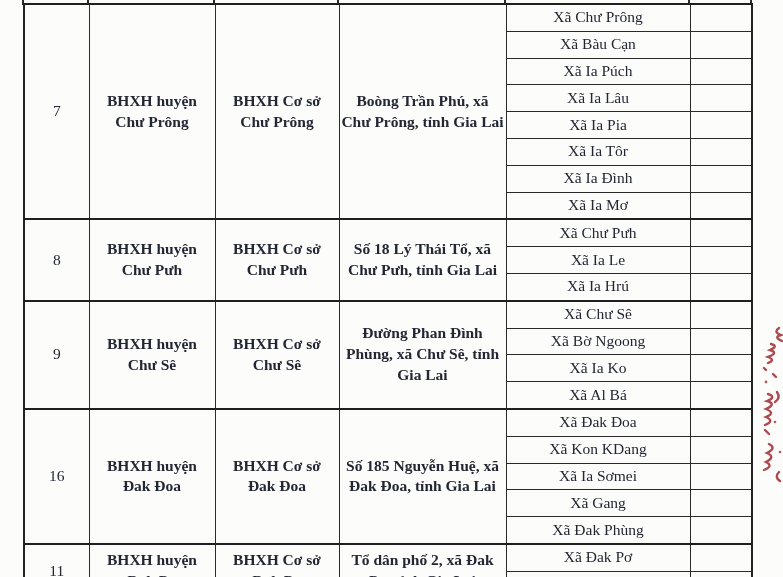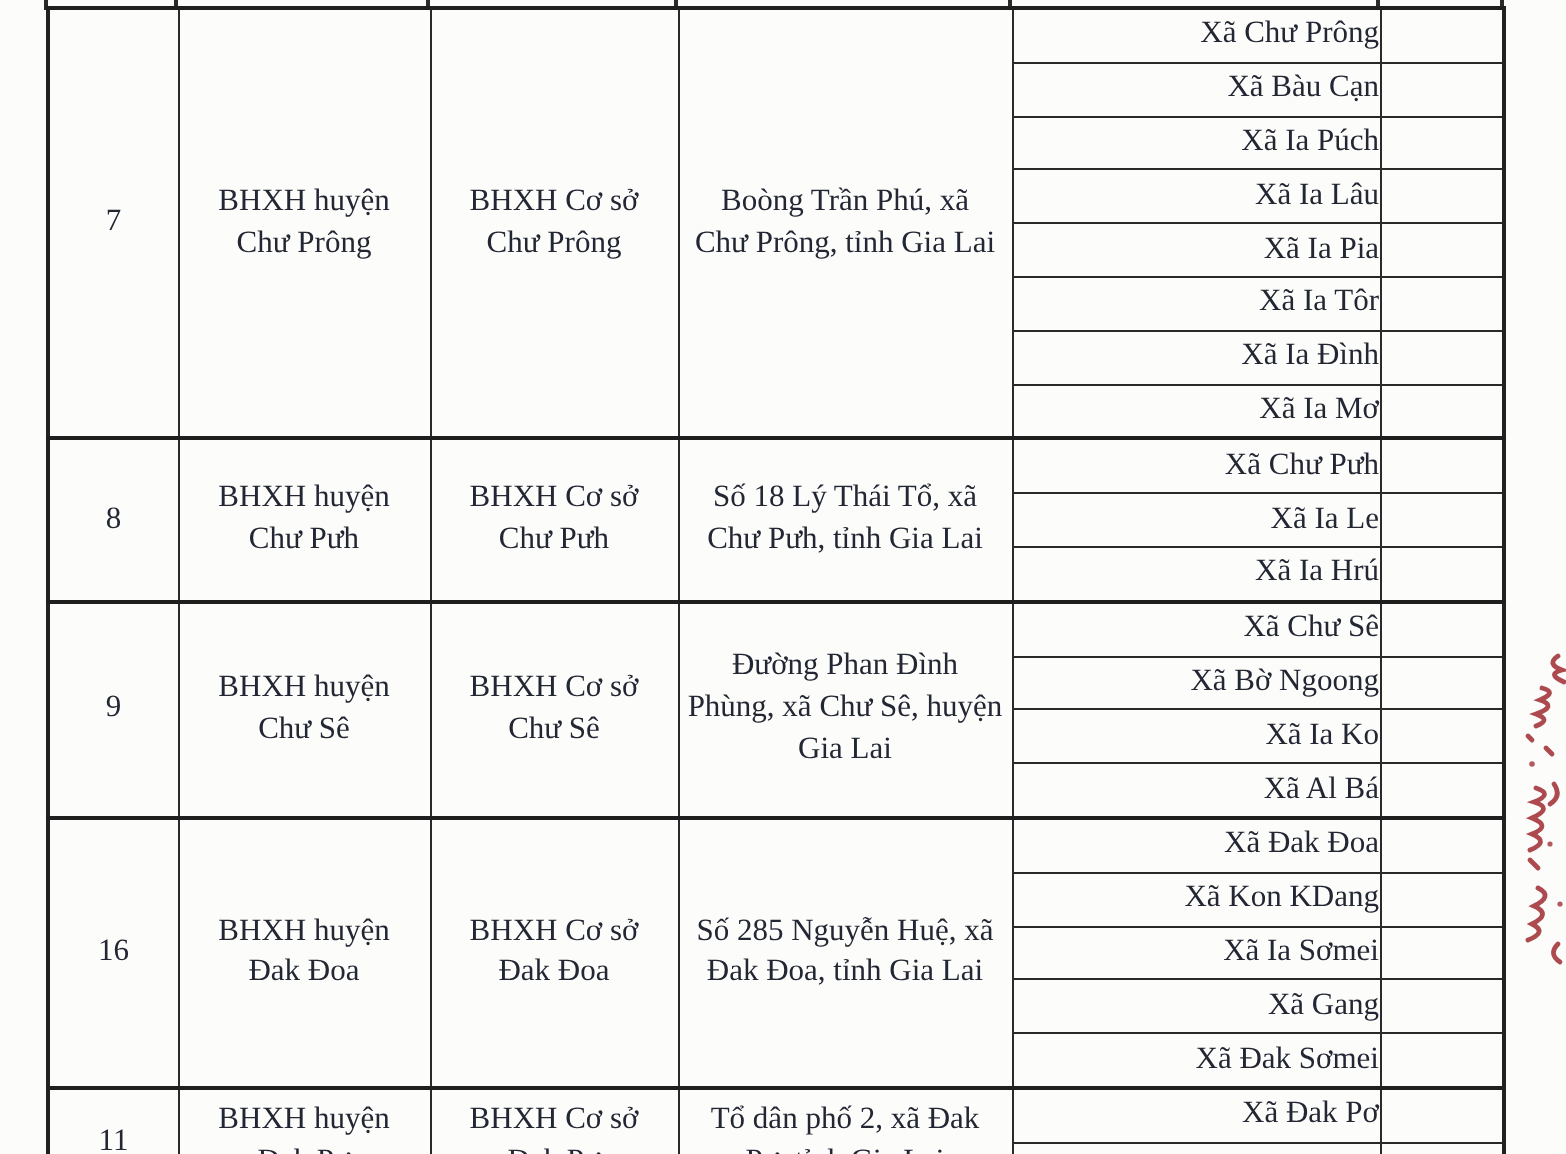--- a/index.html
+++ b/index.html
@@ -33,24 +33,25 @@
   }
   tr.group-start td{border-top:2.2px solid #1f1f1f;}
   .c-no{width:65px;text-align:center;vertical-align:middle;font-size:16px;}
   .c-huyen{width:126px;}
   .c-coso{width:124px;}
   .c-addr{width:167px;}
   .c-center{
     text-align:center;
     vertical-align:middle;
     white-space:pre-line;
+    font-weight:bold;
   }
   .c-commune{
     width:184px;
-    text-align:right;
+    text-align:center;
     vertical-align:middle;
     padding-left:6px;
     white-space:nowrap;
   }
   .c-empty{width:62px;}
   
   .vstub{
     position:absolute;top:0;width:2px;height:5px;background:#2a2a2a;
   }
   .red-mark{
@@ -144,21 +145,21 @@
           <td class="c-empty"></td>
         </tr>
 
       <tr class="group-start">
         <td class="c-no" rowspan="4">9</td>
         <td class="c-huyen c-center" rowspan="4">BHXH huyện
 Chư Sê</td>
         <td class="c-coso c-center" rowspan="4">BHXH Cơ sở
 Chư Sê</td>
         <td class="c-addr c-center" rowspan="4">Đường Phan Đình
-Phùng, xã Chư Sê, huyện
+Phùng, xã Chư Sê, tỉnh
 Gia Lai</td>
         <td class="c-commune">Xã Chư Sê</td>
         <td class="c-empty"></td>
       </tr>
       <tr>
           <td class="c-commune">Xã Bờ Ngoong</td>
           <td class="c-empty"></td>
         </tr>
       <tr>
           <td class="c-commune">Xã Ia Ko</td>
@@ -168,39 +169,39 @@
           <td class="c-commune">Xã Al Bá</td>
           <td class="c-empty"></td>
         </tr>
 
       <tr class="group-start">
         <td class="c-no" rowspan="5">16</td>
         <td class="c-huyen c-center" rowspan="5">BHXH huyện
 Đak Đoa</td>
         <td class="c-coso c-center" rowspan="5">BHXH Cơ sở
 Đak Đoa</td>
-        <td class="c-addr c-center" rowspan="5">Số 285 Nguyễn Huệ, xã
+        <td class="c-addr c-center" rowspan="5">Số 185 Nguyễn Huệ, xã
 Đak Đoa, tỉnh Gia Lai</td>
         <td class="c-commune">Xã Đak Đoa</td>
         <td class="c-empty"></td>
       </tr>
       <tr>
           <td class="c-commune">Xã Kon KDang</td>
           <td class="c-empty"></td>
         </tr>
       <tr>
           <td class="c-commune">Xã Ia Sơmei</td>
           <td class="c-empty"></td>
         </tr>
       <tr>
           <td class="c-commune">Xã Gang</td>
           <td class="c-empty"></td>
         </tr>
       <tr>
-          <td class="c-commune">Xã Đak Sơmei</td>
+          <td class="c-commune">Xã Đak Phùng</td>
           <td class="c-empty"></td>
         </tr>
 
       <tr class="group-start">
         <td class="c-no" rowspan="2">11</td>
         <td class="c-huyen c-center" rowspan="2">BHXH huyện
 Đak Pơ</td>
         <td class="c-coso c-center" rowspan="2">BHXH Cơ sở
 Đak Pơ</td>
         <td class="c-addr c-center" rowspan="2">Tổ dân phố 2, xã Đak

